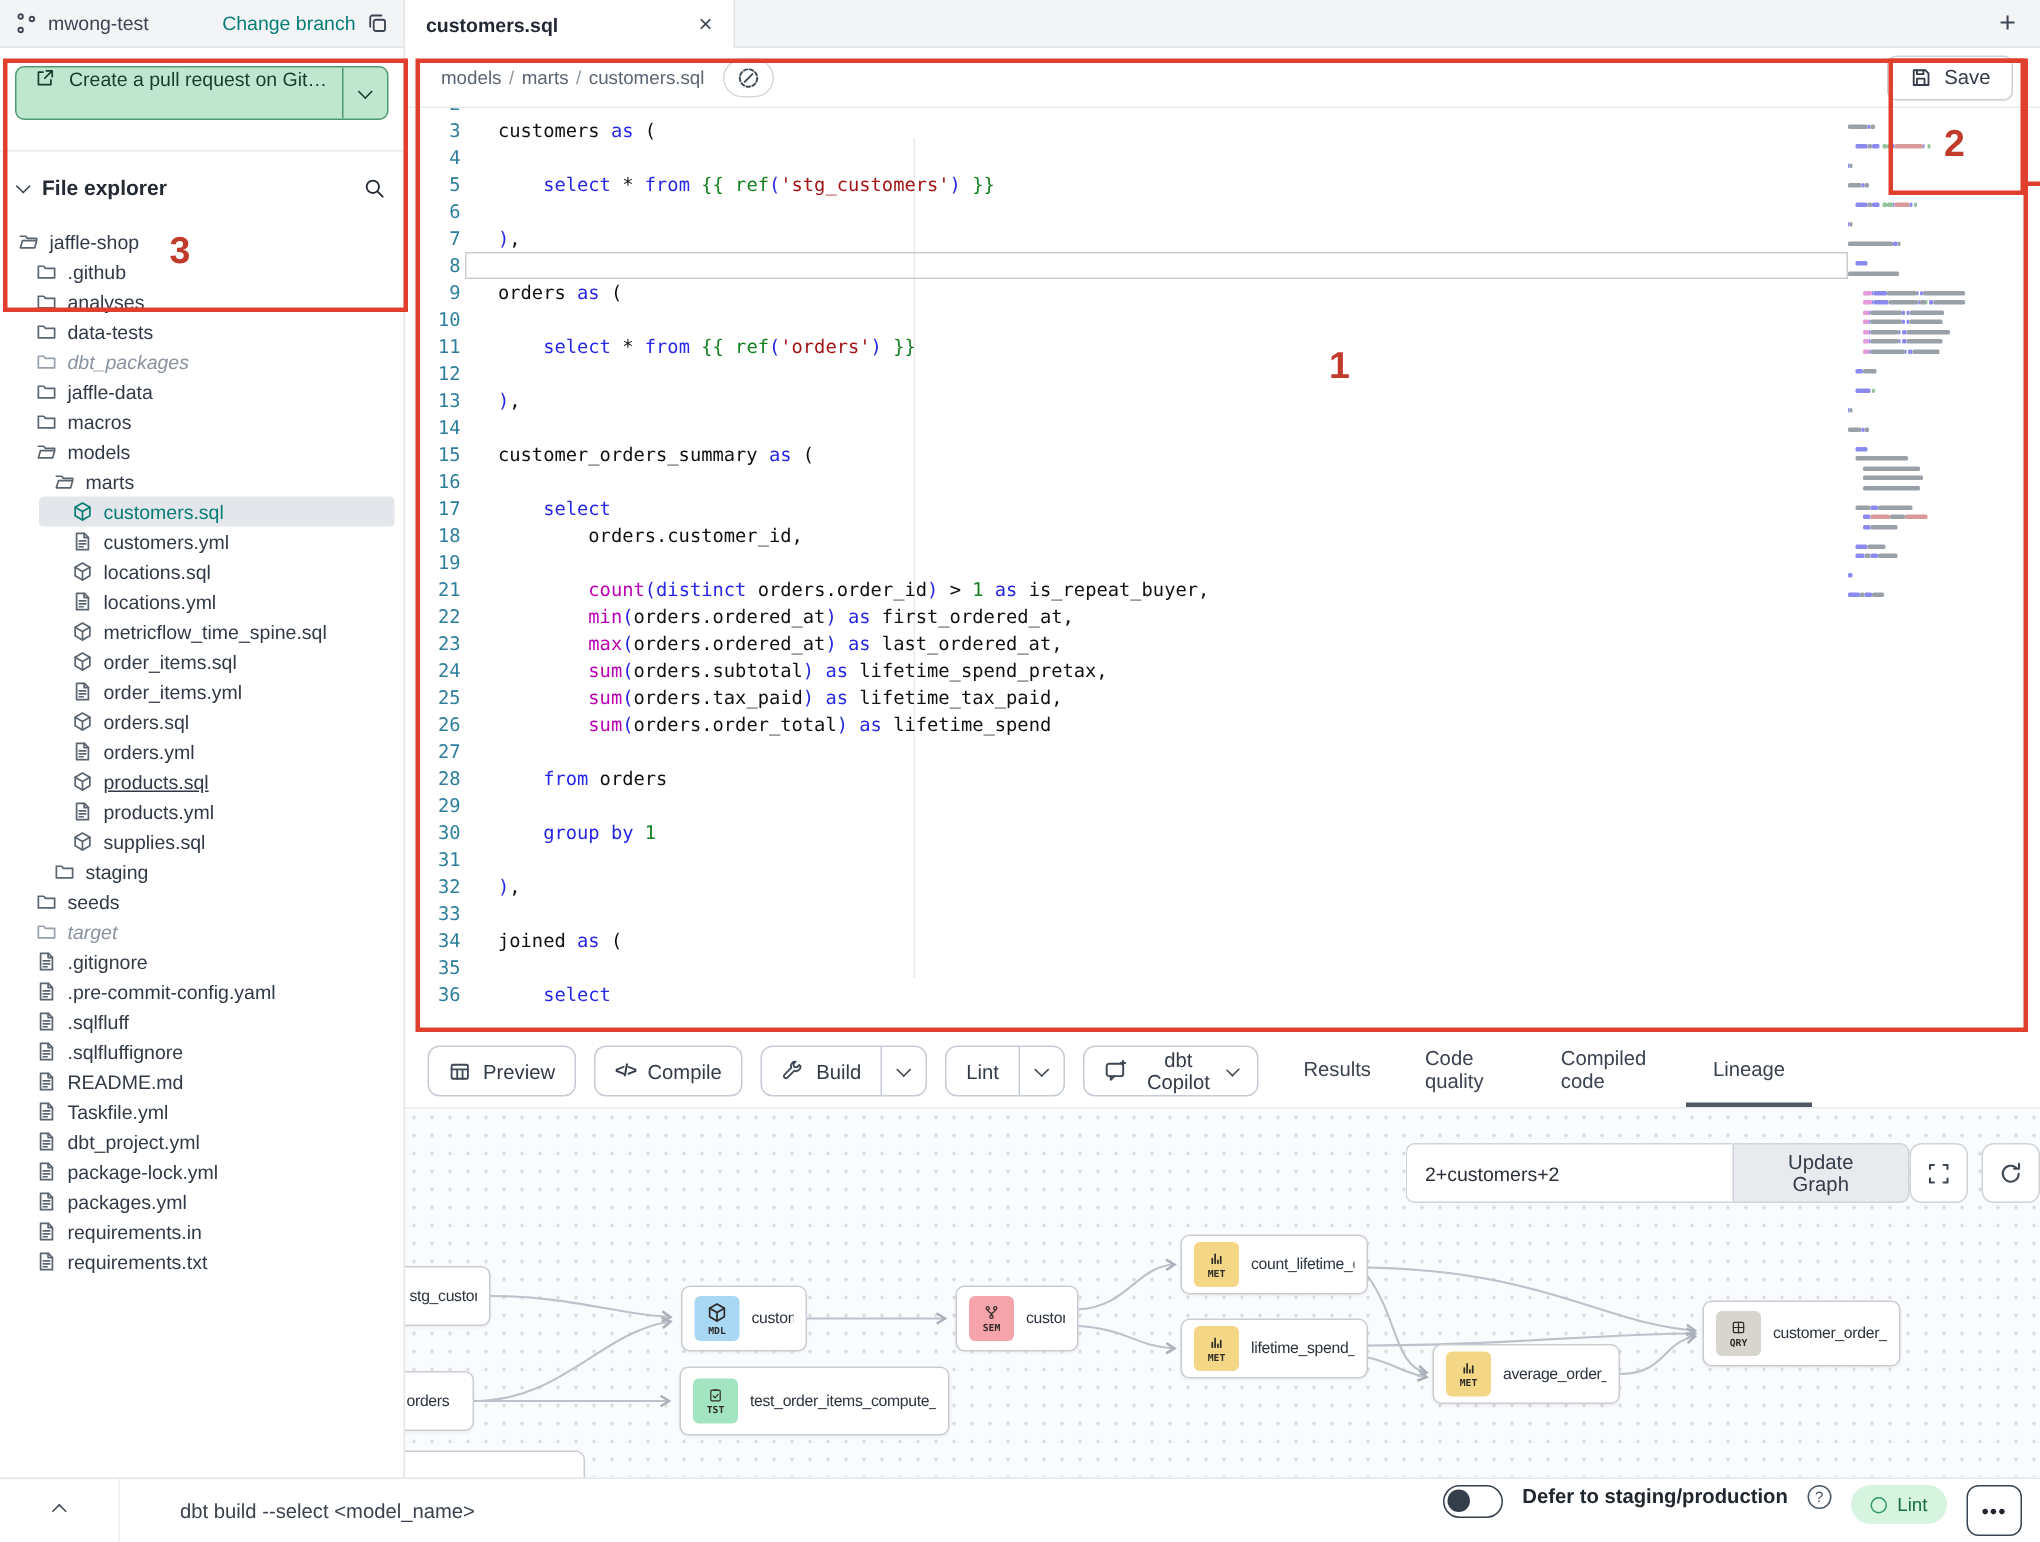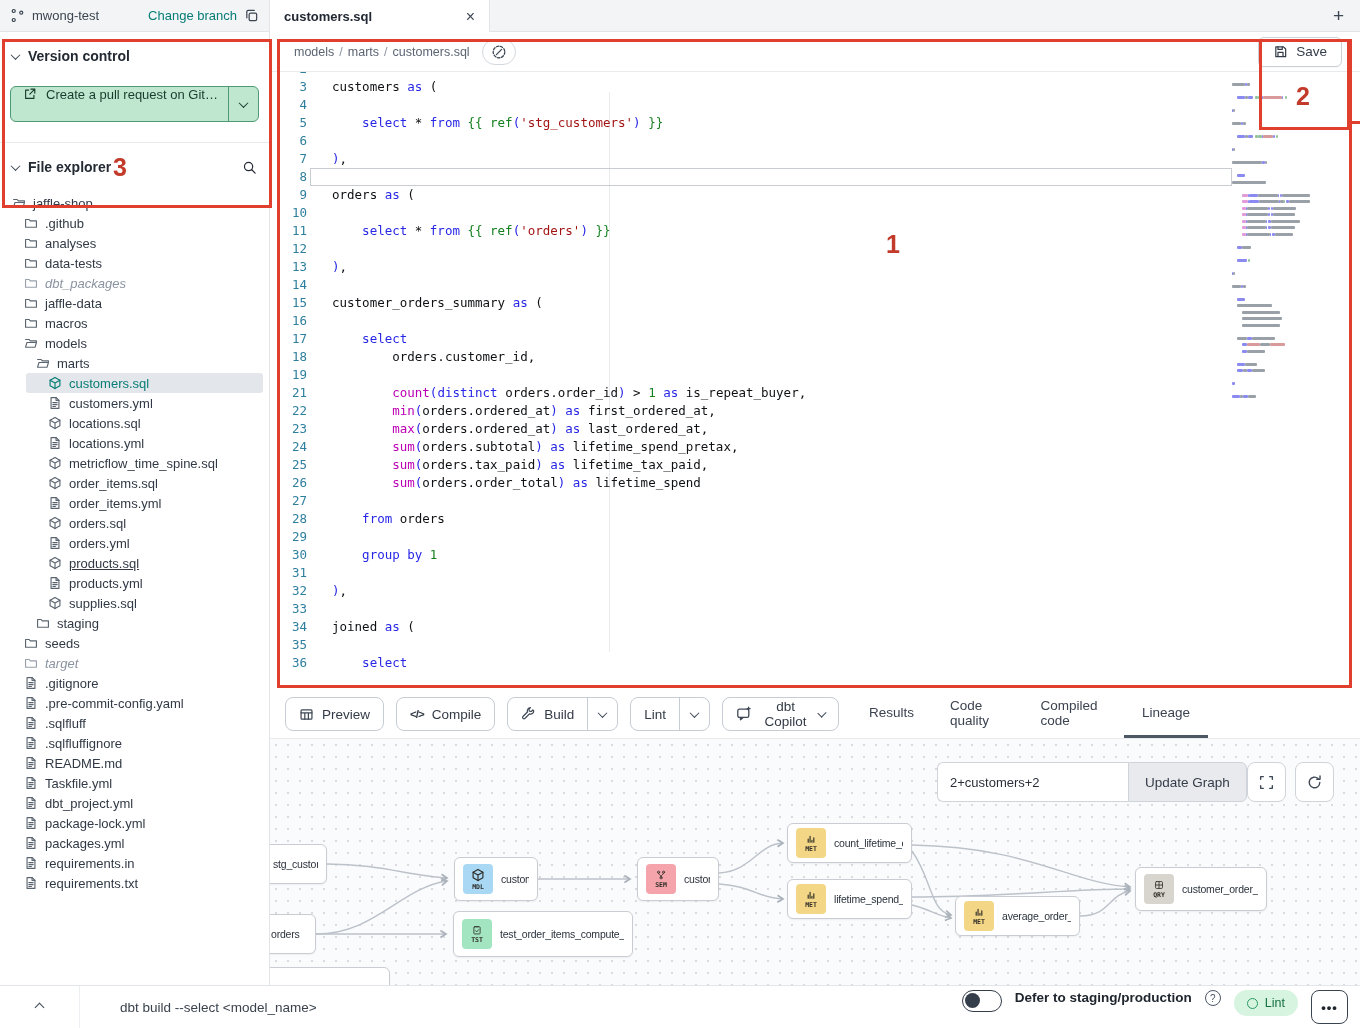--- a/index.html
+++ b/index.html
@@ -69,21 +69,21 @@
   .tbtn .icon { display:flex; color:#3e4854; }
   .code-glyph { font-size:11.5px; font-weight:700; letter-spacing:-1px; }
   .tabs { margin-left:auto; margin-right:152px; display:flex; height:100%; }
   .ttab { display:flex; align-items:center; padding:0 18px; font-size:13.5px; color:#3b4350; cursor:pointer; border-bottom:3px solid transparent; }
   .ttab.active { border-bottom-color:#4e5864; }
 
   
   .lineage { position:relative; flex:none; height:247px; background-color:#fafbfc; border-top:1px solid #e8eaec;
              background-image:radial-gradient(#d9dbde 1px, transparent 1.2px); background-size:12px 12px; overflow:hidden; }
   .lin-controls { position:absolute; top:23px; left:667px; display:flex; align-items:center; }
-  .lin-input { width:191px; height:40px; border:1px solid #cfd4da; border-right:none; border-radius:6px 0 0 6px; padding:0 12px; font-size:13px; color:#2a2f3a; background:#fff; font-family:"Liberation Sans",sans-serif; }
+  .lin-input { width:218px; height:40px; border:1px solid #cfd4da; border-right:none; border-radius:6px 0 0 6px; padding:0 12px; font-size:13px; color:#2a2f3a; background:#fff; font-family:"Liberation Sans",sans-serif; }
   .lin-update { height:40px; border:1px solid #cfd4da; border-radius:0 6px 6px 0; background:#e8eaed; padding:0 16px; font-size:13.5px; color:#343c49; cursor:pointer; }
   .sq-btn { width:39px; height:40px; border:1px solid #cfd4da; border-radius:8px; background:#fff; display:flex; align-items:center; justify-content:center; color:#3e4854; cursor:pointer; }
   .sq-btn + .sq-btn { margin-left:9px; }
   .lin-controls .sq-btn:first-of-type { margin-left:16px; }
   .edges { position:absolute; inset:0; }
   .lnode { position:absolute; background:#fff; border:1px solid #c9cdd3; border-radius:6px; box-shadow:0 1px 2px rgba(20,30,40,.06); display:flex; align-items:center; gap:8px; padding:0 8px; cursor:pointer; }
   .lnode .nlabel { font-size:10.5px; color:#2b333d; letter-spacing:-0.2px; white-space:nowrap; overflow:hidden; }
   .badge { width:30px; height:30px; border-radius:4px; flex:none; display:flex; flex-direction:column; align-items:center; justify-content:center; gap:1px; color:#2e2b26; }
   .badge .blab { font-size:6.5px; font-weight:700; font-family:"DejaVu Sans Mono",monospace; }
   .b-MDL { background:var(--badge_mdl); } .b-TST { background:var(--badge_tst); }
@@ -139,24 +139,20 @@
       <span class="close">×</span>
     </div>
     <div class="tb-rest">
       <span class="plus">+</span>
     </div>
   </div>
 
   <div class="main">
 
     <div class="sidebar">
-      <div class="sec-head">
-        <span class="chev down"></span>
-        <span>Version control</span>
-      </div>
       <div class="pr-btn">
         <div class="pr-main">
           <span class="icon">
               <svg class="i" width="14" height="14" viewBox="0 0 16 16" fill="none" stroke="currentColor" stroke-width="1.3" stroke-linecap="round" stroke-linejoin="round">
                 <path d="M6.5 3.5H3v9.5h9.5V9.5"></path>
                 <path d="M9 2.5h4.5V7M13.2 2.8 7.8 8.2"></path>
               </svg>
             </span>
           <span>Create a pull request on Git…</span>
         </div>

